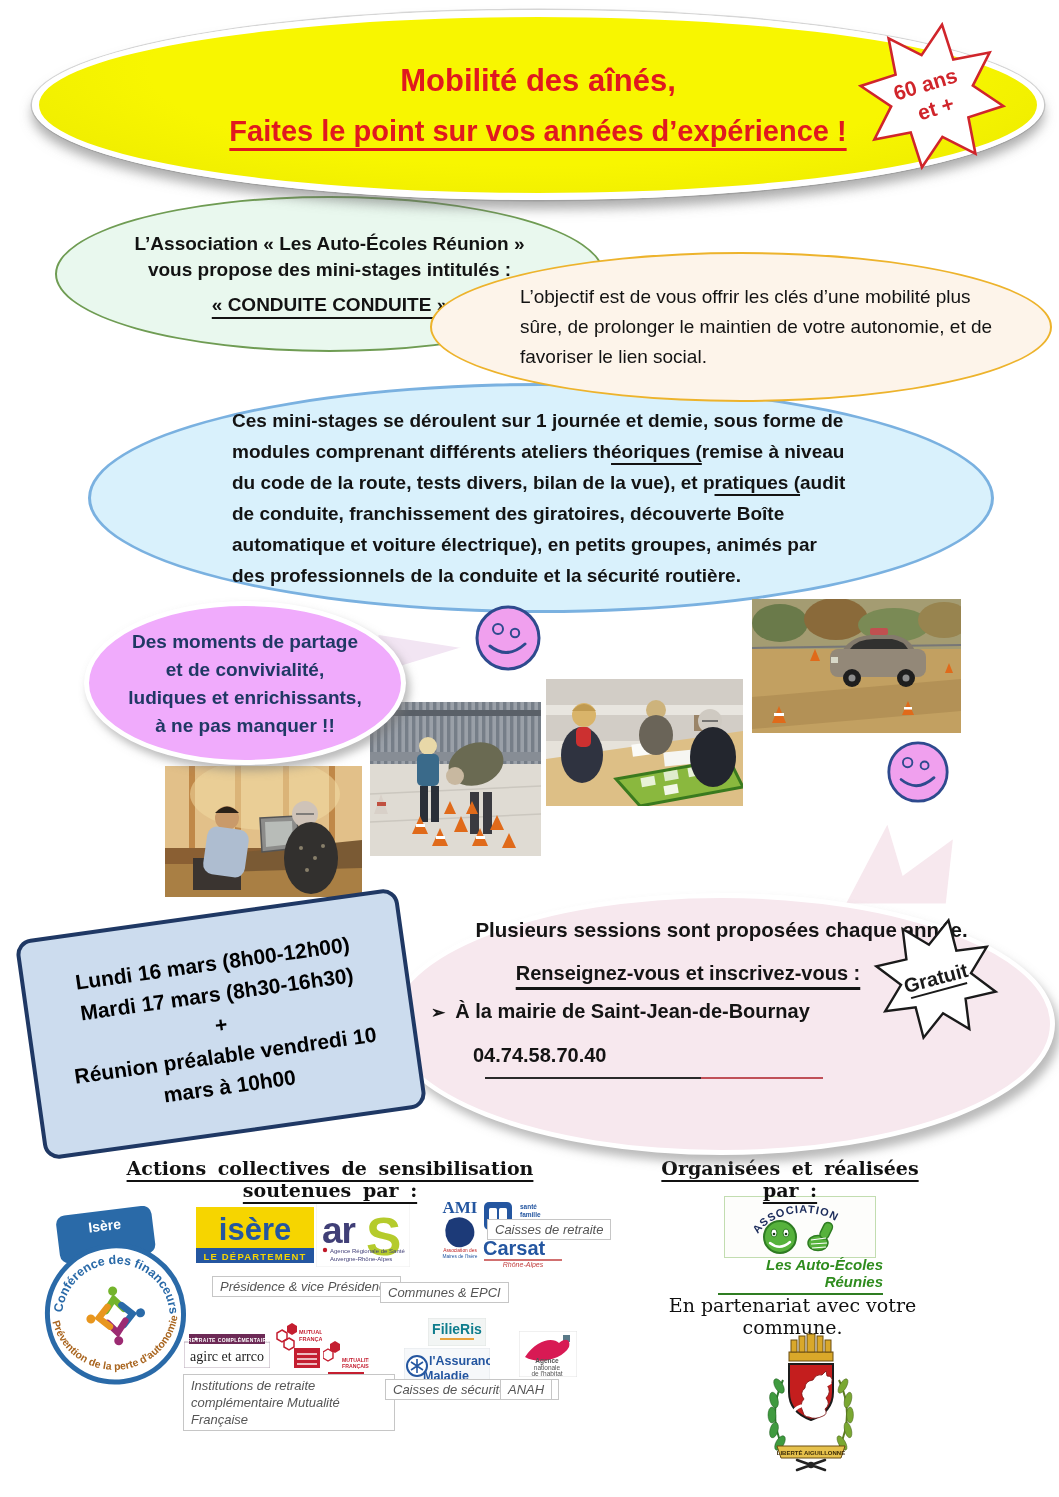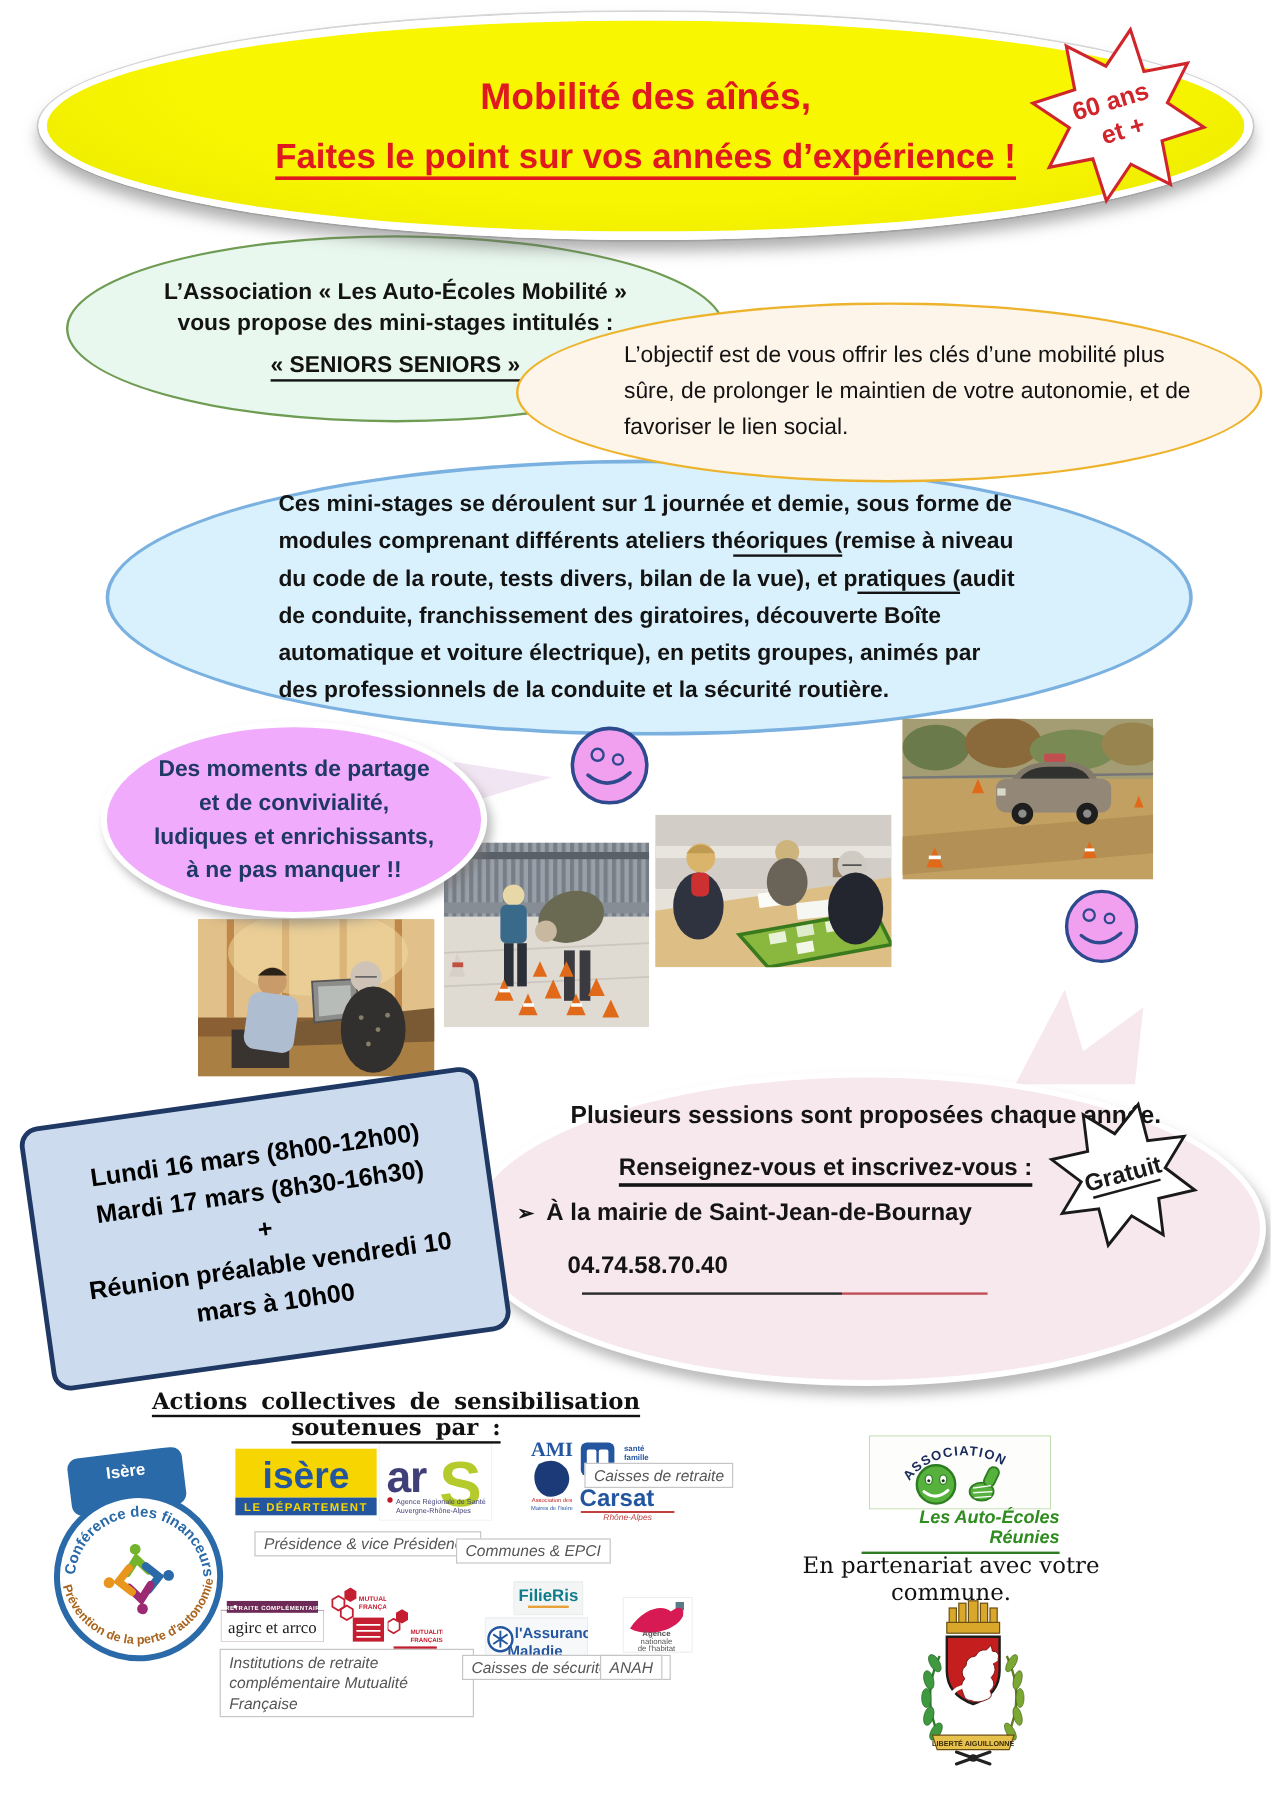--- a/index.html
+++ b/index.html
@@ -82,23 +82,23 @@
 
   <svg class="abs badge60" viewBox="0 0 158 150">
     <polygon transform="rotate(8 79 74)" points="79,2 95,35 130,23 118,58 151,74 118,90 130,125 95,113 79,146 63,113 28,125 40,90 7,74 40,58 28,23 63,35" fill="#ffffff" stroke="#d0252b" stroke-width="2.6"></polygon>
     <text transform="rotate(-17 79 74)" text-anchor="middle" fill="#d0252b" font-size="21" font-weight="bold" font-family="Liberation Sans, sans-serif">
       <tspan x="79" y="68">60 ans</tspan>
       <tspan x="79" y="94">et +</tspan>
     </text>
   </svg>
 
   <div class="abs bubble intro">
-    <div class="bl">L’Association « Les Auto-Écoles Mobilité »</div>
+    <div class="bl">L’Association « Les Auto-Écoles Réunion »</div>
     <div class="bl">vous propose des mini-stages intitulés :</div>
-    <div class="bt">« SENIORS SENIORS »</div>
+    <div class="bt">« CONDUITE CONDUITE »</div>
   </div>
 
   <div class="abs bubble objective">
     <div class="tx">L’objectif est de vous offrir les clés d’une mobilité plus sûre, de prolonger le maintien de votre autonomie, et de favoriser le lien social.</div>
   </div>
 
   <div class="abs bubble stages">
     <div class="tx"><span>Ces mini-stages se déroulent sur 1 journée et demie, sous forme de modules comprenant différents ateliers th</span><span class="useg">éoriques (</span><span>remise à niveau du code de la route, tests divers, bilan de la vue), et p</span><span class="useg">ratiques (</span><span>audit de conduite, franchissement des giratoires, découverte Boîte automatique et voiture électrique), en petits groupes, animés par des professionnels de la conduite et la sécurité routière.</span></div>
   </div>
 
@@ -259,20 +259,21 @@
   </svg>
 
   <div class="abs schedule">
     <div class="sl">Lundi 16 mars (8h00-12h00)</div>
     <div class="sl">Mardi 17 mars (8h30-16h30)</div>
     <div class="sl">+</div>
     <div class="sl sl3">Réunion préalable vendredi 10 mars à 10h00</div>
   </div>
 
   <div class="abs ft-head lh">Actions collectives de sensibilisation soutenues par :</div>
+  <div class="abs ft-head rh">Organisées et réalisées par :</div>
 
   <svg class="abs" style="left:36px;top:1206px;" width="156" height="188" viewBox="0 0 156 188">
     <g transform="rotate(-7 78 96)">
       <rect x="30" y="4" width="96" height="48" rx="9" fill="#2a6aa8"></rect>
       <text x="78" y="24" text-anchor="middle" fill="#fff" font-size="14" font-weight="bold" font-family="Liberation Sans, sans-serif">Isère</text>
       <circle cx="78" cy="108" r="68" fill="#ffffff" stroke="#2a6aa8" stroke-width="5"></circle>
       <defs>
         <path id="arcT" d="M24,112 A54,54 0 1 1 132,112" fill="none"></path>
         <path id="arcB" d="M14,100 A64,64 0 1 0 142,100" fill="none"></path>
       </defs>

